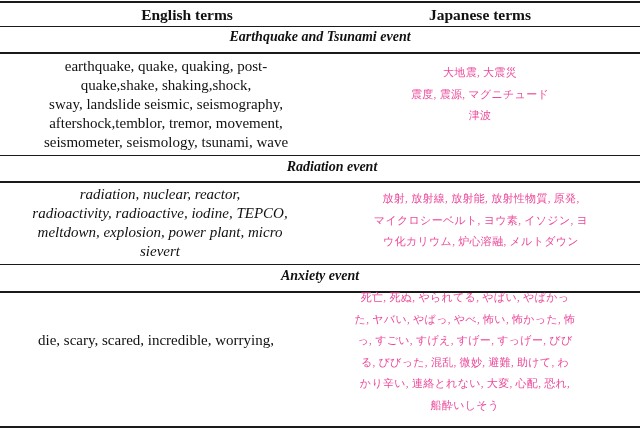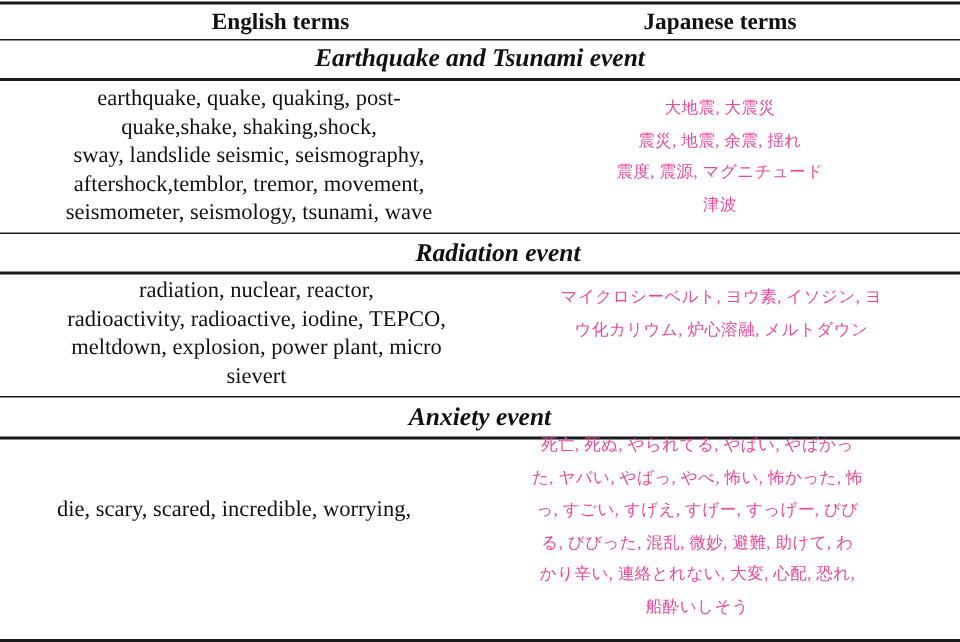--- a/index.html
+++ b/index.html
@@ -31,21 +31,21 @@
       font-weight: bold;
       font-size: 15.5px;
     }
     .section {
       position: absolute;
       left: 0;
       width: 640px;
       text-align: center;
       font-weight: bold;
       font-style: italic;
-      font-size: 17px;
+      font-size: 14px;
     }
     .ja {
       font-family: Liberation Serif, serif;
       font-size: 11px;
       line-height: 21.6px;
       letter-spacing: 0.3px;
       color: #ec4899;
     }
   </style>
 </head>
@@ -66,33 +66,33 @@
 <div class="section" style="top:29px;">Earthquake and Tsunami event</div>
 <div class="cell" style="left:0;width:312px;top:57px;padding-left:10px;">
   <div>earthquake, quake, quaking, post-</div>
   <div>quake,shake, shaking,shock,</div>
   <div>sway, landslide seismic, seismography,</div>
   <div>aftershock,temblor, tremor, movement,</div>
   <div>seismometer, seismology, tsunami, wave</div>
 </div>
 <div class="cell ja" style="left:320px;width:320px;top:62px;">
   <div>大地震, 大震災</div>
-  <div>震災, 地震, 余震, 揺れ</div>
   <div>震度, 震源, マグニチュード</div>
   <div>津波</div>
 </div>
 
 <div class="section" style="top:159px;margin-left:12px;">Radiation event</div>
-<div class="cell" style="left:15px;width:312px;top:185px;">
+<div class="cell" style="left:4px;width:312px;top:185px;font-style:italic;">
   <div>radiation, nuclear, reactor,</div>
   <div>radioactivity, radioactive, iodine, TEPCO,</div>
   <div>meltdown, explosion, power plant, micro</div>
   <div>sievert</div>
 </div>
 <div class="cell ja" style="left:322px;width:318px;top:188px;">
+  <div>放射, 放射線, 放射能, 放射性物質, 原発,</div>
   <div>マイクロシーベルト, ヨウ素, イソジン, ヨ</div>
   <div>ウ化カリウム, 炉心溶融, メルトダウン</div>
 </div>
 
 <div class="section" style="top:268px;">Anxiety event</div>
 <div class="cell" style="left:0;width:312px;top:331px;">
   <div>die, scary, scared, incredible, worrying,</div>
 </div>
 <div class="cell ja" style="left:290px;width:350px;top:287px;">
   <div>死亡, 死ぬ, やられてる, やばい, やばかっ</div>

